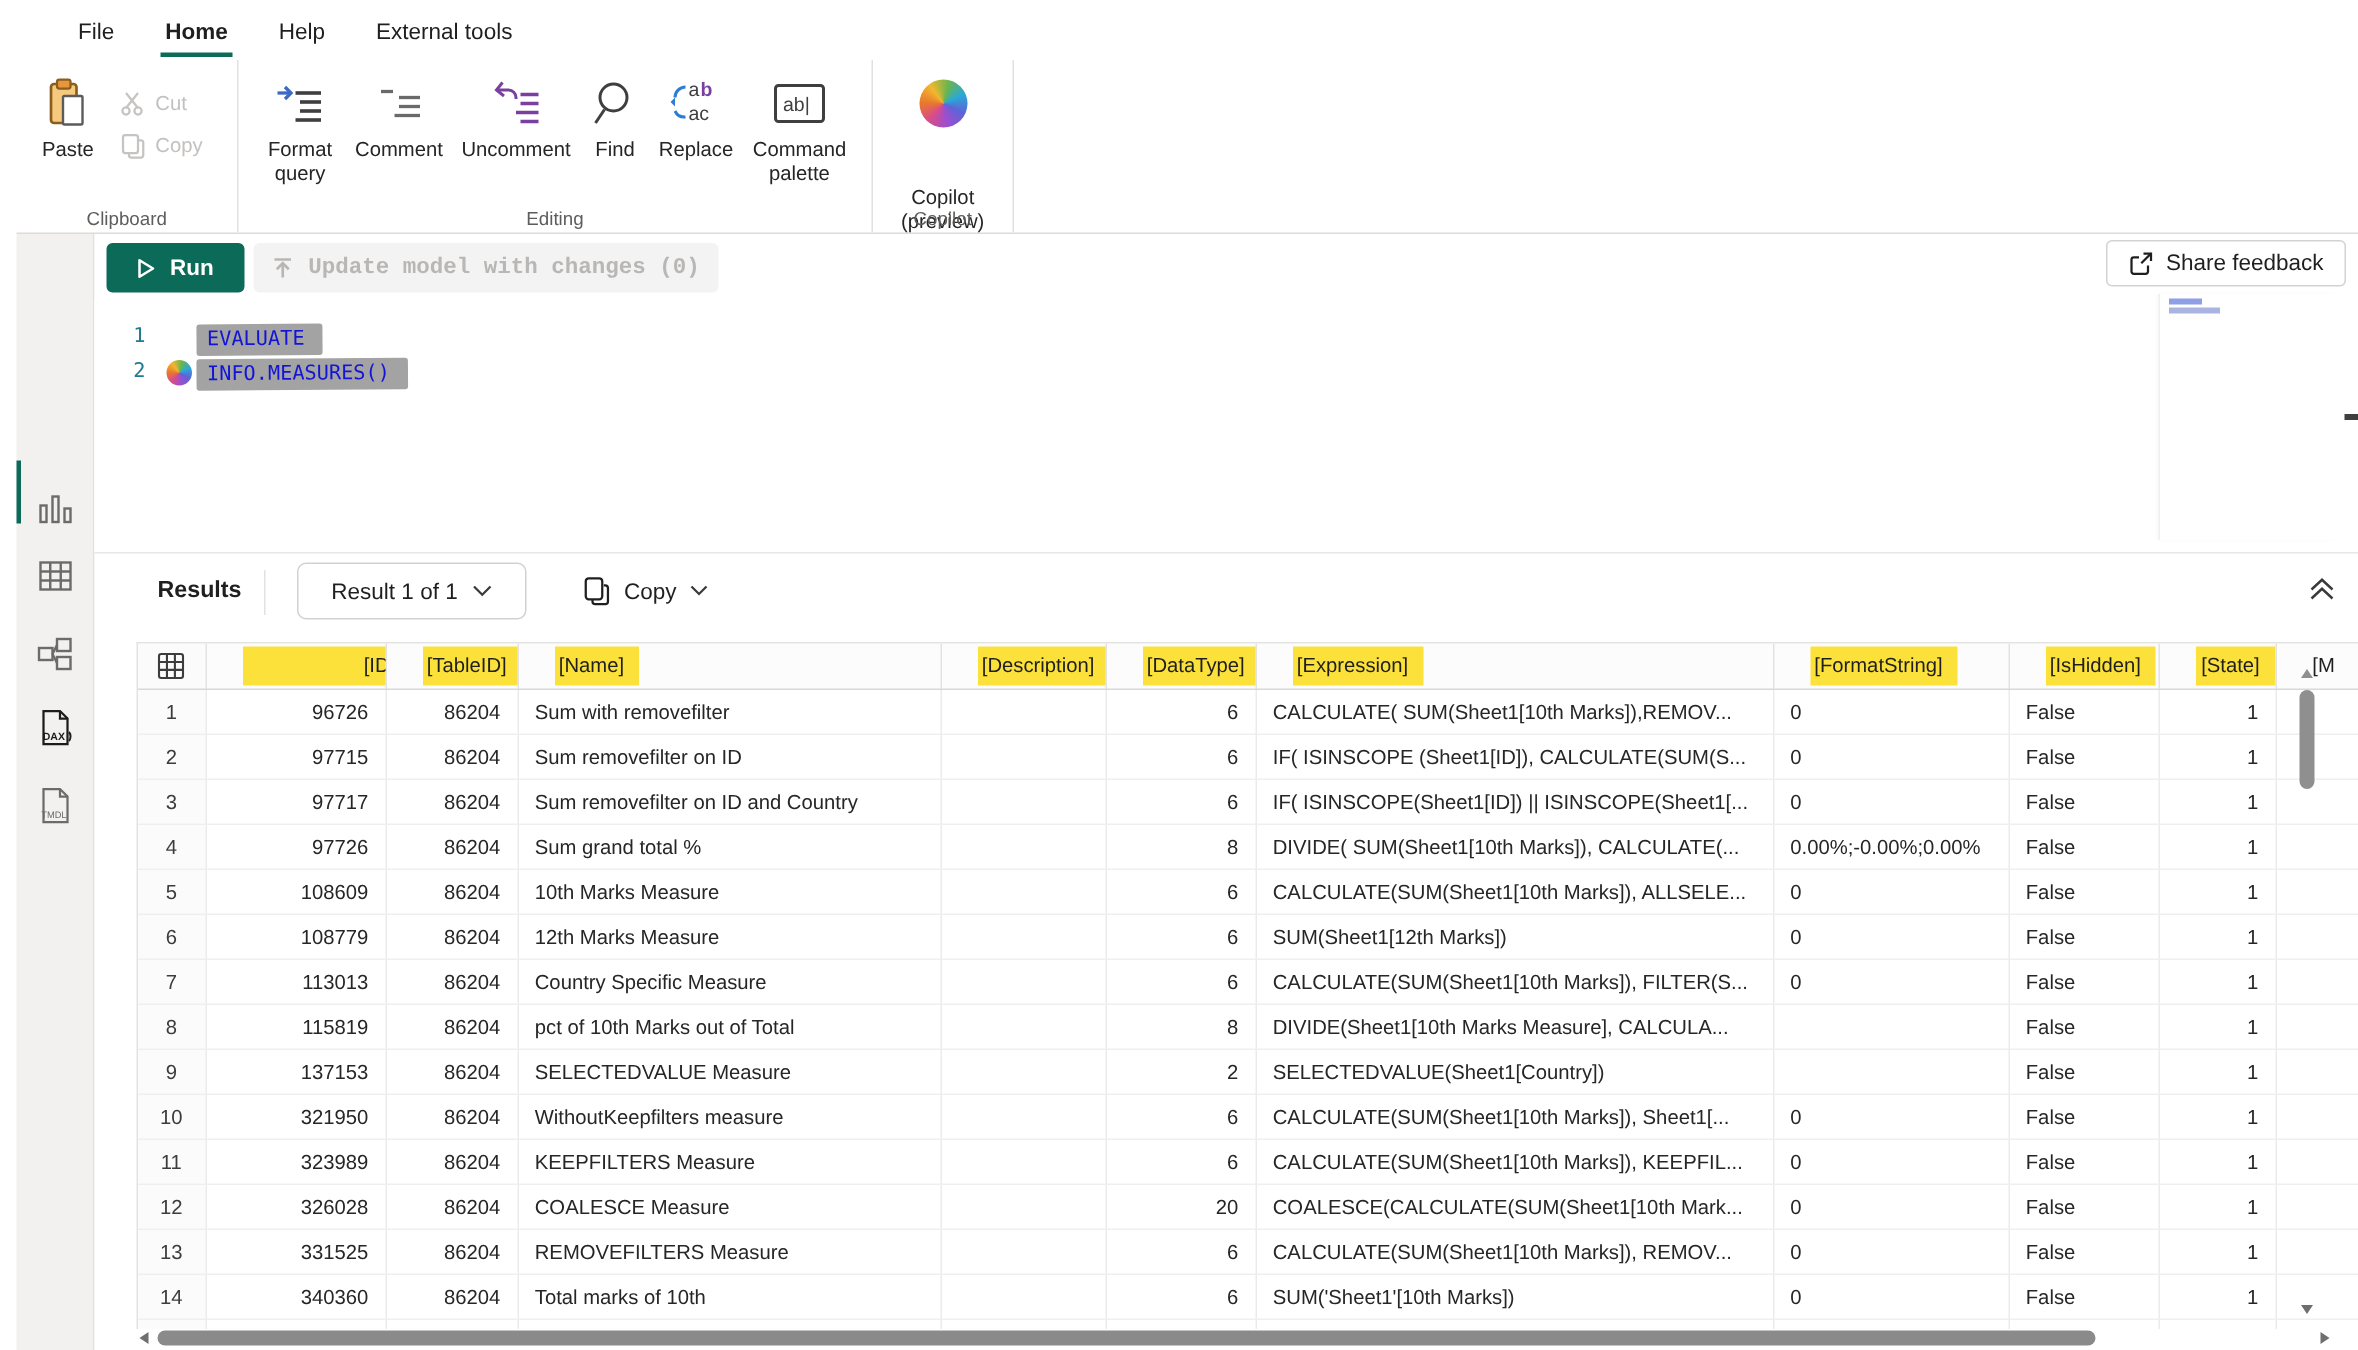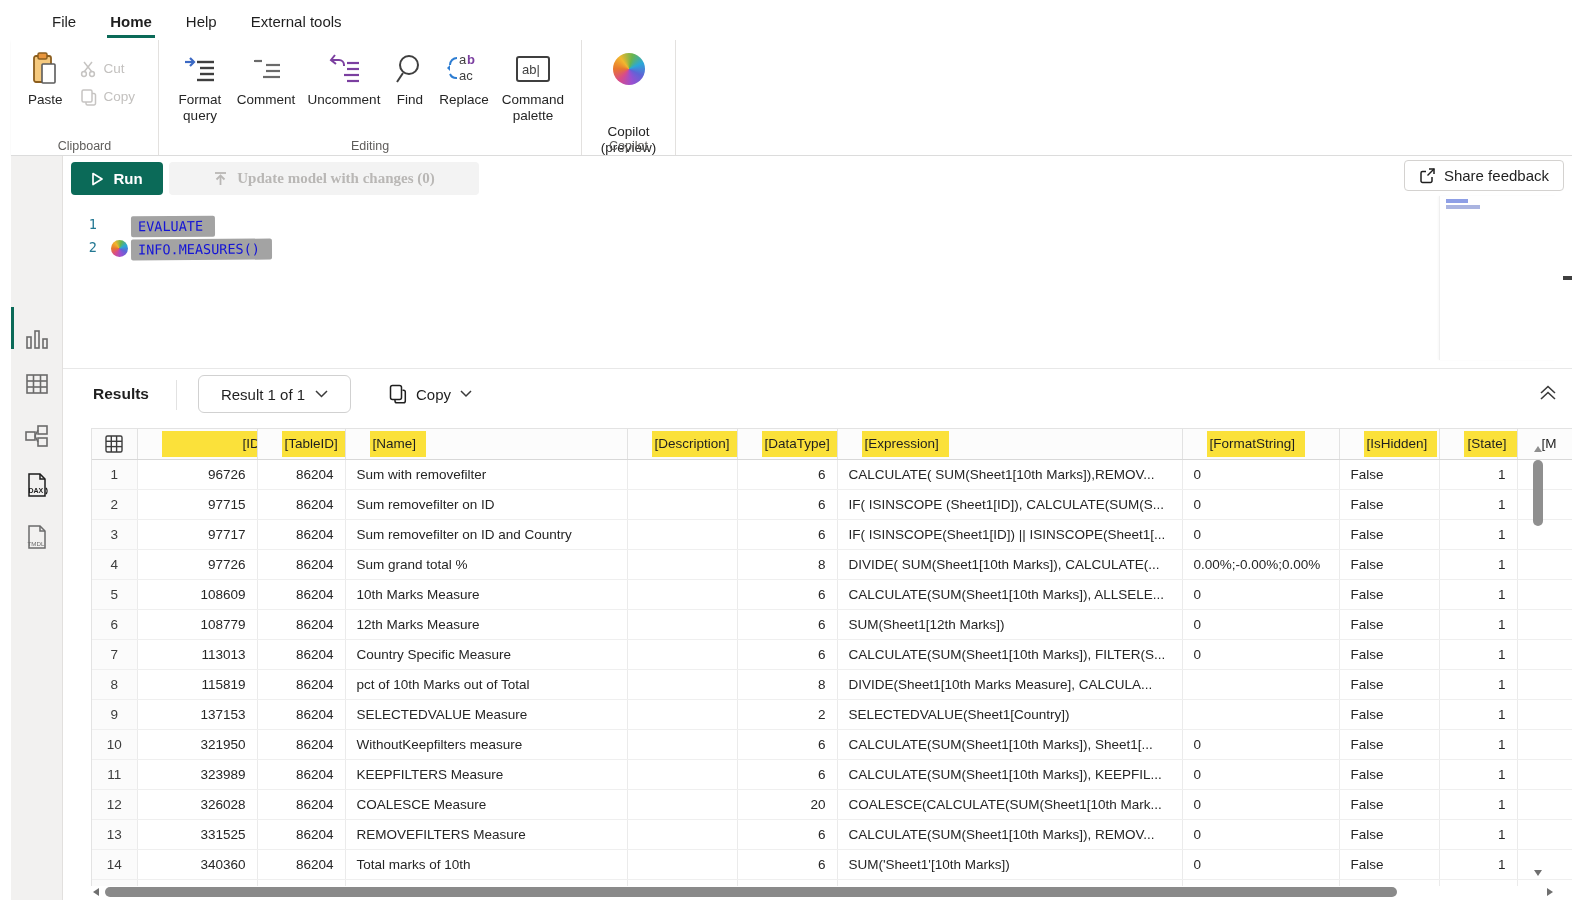--- a/index.html
+++ b/index.html
@@ -43,21 +43,21 @@
     align-items:center; justify-content:center; cursor:pointer; }
   #active-bar { position:absolute; left:0; top:151px; width:3px; height:42px; background:#0b6a58; }
 
   
   #content { position:absolute; left:52px; top:156px; right:0; bottom:0; background:#fff; }
 
   #run-btn { position:absolute; left:8px; top:6px; height:33px; width:92px; background:#0b6a58;
     color:#fff; border:none; border-radius:4px; font-family:inherit; font-size:15px; font-weight:bold;
     display:flex; align-items:center; justify-content:center; gap:9px; cursor:pointer; }
   #update-btn { position:absolute; left:106px; top:6px; height:33px; width:310px; background:#f3f3f3;
-    color:#b9b7b5; border:none; border-radius:4px; font-family:Liberation Serif, serif; font-size:15px; font-weight:bold;
+    color:#b9b7b5; border:none; border-radius:4px; font-family:Liberation Mono, monospace; font-size:15px; font-weight:bold;
     display:flex; align-items:center; justify-content:center; gap:9px; cursor:default; }
   #feedback-btn { position:absolute; right:19px; top:4px; height:31px; padding:0 14px; background:#fff;
     color:#1f1f1f; border:1px solid #d4d2d0; border-radius:4px; font-family:inherit; font-size:15px;
     display:flex; align-items:center; gap:8px; cursor:pointer; }
 
   
   #editor { position:absolute; left:0; top:44px; right:0; height:168px; background:#fff; }
   .code-line { position:absolute; left:0; right:0; height:23px;
     font-family:"DejaVu Sans Mono", monospace; font-size:13.5px; }
   .gutter-num { position:absolute; left:18px; width:16px; text-align:right; color:#237893; }
@@ -67,21 +67,21 @@
   .gutter-copilot { position:absolute; left:48px; top:1px; width:17px; height:17px; }
   #minimap { position:absolute; right:27px; top:-4px; width:117px; height:164px; background:#fff;
     border-left:1px solid #efefef; box-shadow:-1px 0 2px rgba(0,0,0,.03); }
   #minimap .mm-line1 { position:absolute; left:6px; top:3px; width:22px; height:4px; background:#8e9fe6; }
   #minimap .mm-line2 { position:absolute; left:6px; top:9px; width:34px; height:4px; background:#aab4e0; }
   #editor-scroll-mark { position:absolute; right:3px; top:76px; width:17px; height:4px; background:#3f3f3f; }
 
   
   #results-divider { position:absolute; left:0; right:0; top:212px; border-top:1px solid #e8e8e8; }
   #results-bar { position:absolute; left:0; right:0; top:216px; height:52px; }
-  #results-title { position:absolute; left:30px; top:13px; font-size:15.5px; font-weight:bold; }
+  #results-title { position:absolute; left:42px; top:13px; font-size:15.5px; font-weight:bold; }
   #results-sep { position:absolute; left:113px; top:8px; width:1px; height:30px; background:#e2e2e2; }
   #result-selector { position:absolute; left:135px; top:3px; height:38px; width:153px; background:#fff;
     border:1px solid #d1d1d1; border-radius:6px; font-family:inherit; font-size:15px; color:#1f1f1f;
     display:flex; align-items:center; justify-content:center; gap:10px; cursor:pointer; }
   #copy-btn { position:absolute; left:318px; top:6px; height:32px; padding:0 8px; background:none;
     border:none; font-family:inherit; font-size:15px; color:#1f1f1f; display:flex; align-items:center;
     gap:9px; cursor:pointer; }
   #collapse-btn { position:absolute; right:22px; top:8px; width:26px; height:26px; background:none;
     border:none; cursor:pointer; display:flex; align-items:center; justify-content:center; }
 

